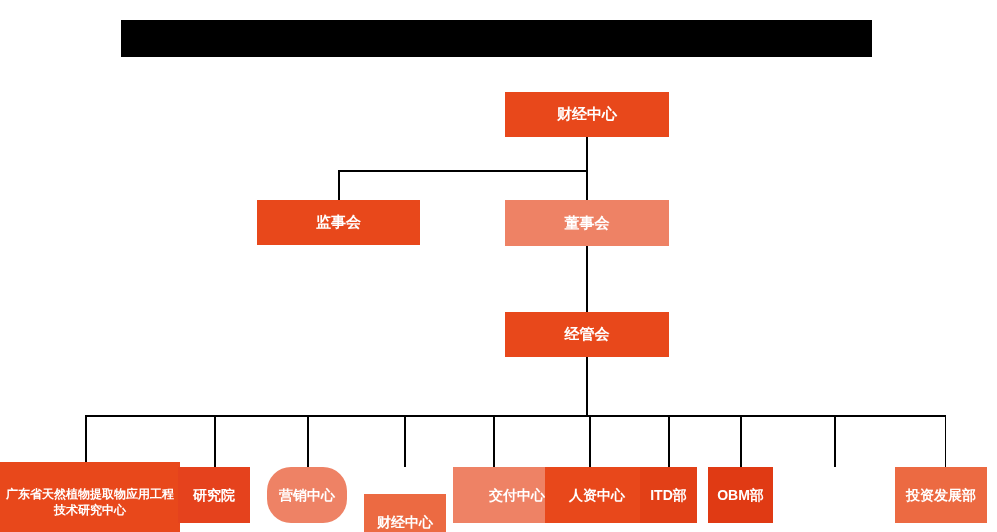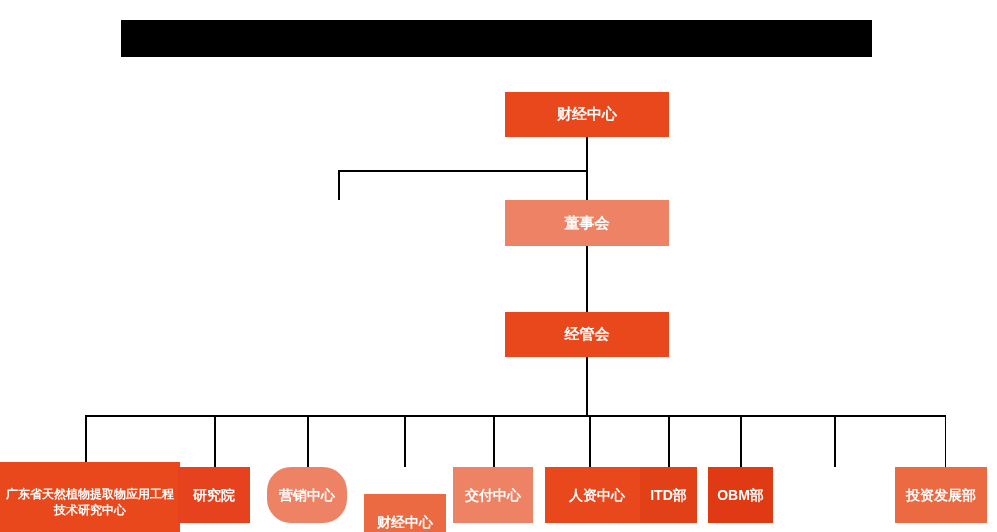--- a/index.html
+++ b/index.html
@@ -58,34 +58,35 @@
   <div class="line" style="left:404px;top:415px;width:1.5px;height:52px"></div>
   <div class="line" style="left:493px;top:415px;width:1.5px;height:52px"></div>
   <div class="line" style="left:589px;top:415px;width:1.5px;height:52px"></div>
   <div class="line" style="left:668px;top:415px;width:1.5px;height:52px"></div>
   <div class="line" style="left:740px;top:415px;width:1.5px;height:52px"></div>
   <div class="line" style="left:834px;top:415px;width:1.5px;height:52px"></div>
   <div class="line" style="left:944.5px;top:415px;width:1.5px;height:52px"></div>
 
   <div class="node lvl" style="left: 505px; top: 92px; width: 164px; height: 45px; background: rgb(232, 72, 27);">财经中心</div>
 
+  <div class="node lvl" style="left: 257px; top: 200px; width: 163px; height: 45px; background: rgb(232, 72, 27);">监事会</div>
 
   <div class="node lvl" style="left: 505px; top: 200px; width: 164px; height: 46px; background: rgb(238, 130, 101);">董事会</div>
 
   <div class="node lvl" style="left: 505px; top: 312px; width: 164px; height: 45px; background: rgb(232, 72, 27);">经管会</div>
 
   <div class="node leaf-sm" style="left: 0px; top: 462px; width: 170px; height: 66px; background: rgb(232, 72, 27);">广东省天然植物提取物应用工程技术研究中心</div>
 
   <div class="node leaf" style="left: 178px; top: 467px; width: 72px; height: 56px; background: rgb(229, 66, 29);">研究院</div>
 
   <div class="node leaf" style="left: 267px; top: 467px; width: 80px; height: 56px; background: rgb(238, 130, 101); border-radius: 24px;">营销中心</div>
 
   <div class="node leaf" style="left: 364px; top: 494px; width: 82px; height: 56px; background: rgb(236, 106, 66);">财经中心</div>
 
-  <div class="node leaf" style="left: 453px; top: 467px; width: 80px; height: 56px; background: rgb(238, 130, 101);">交付中心</div>
+  <div class="node leaf" style="left: 453px; top: 467px; width: 80px; height: 56px; background: rgb(238, 130, 101); padding-left: 24px;">交付中心</div>
 
   <div class="node leaf" style="left: 545px; top: 467px; width: 104px; height: 56px; background: rgb(232, 72, 27);">人资中心</div>
 
   <div class="node leaf" style="left: 640px; top: 467px; width: 57px; height: 56px; background: rgb(226, 64, 23);">ITD部</div>
 
   <div class="node leaf" style="left: 708px; top: 467px; width: 65px; height: 56px; background: rgb(224, 58, 20);">OBM部</div>
 
 
   <div class="node leaf" style="left: 895px; top: 467px; width: 92px; height: 56px; background: rgb(236, 106, 66);">投资发展部</div>
 

